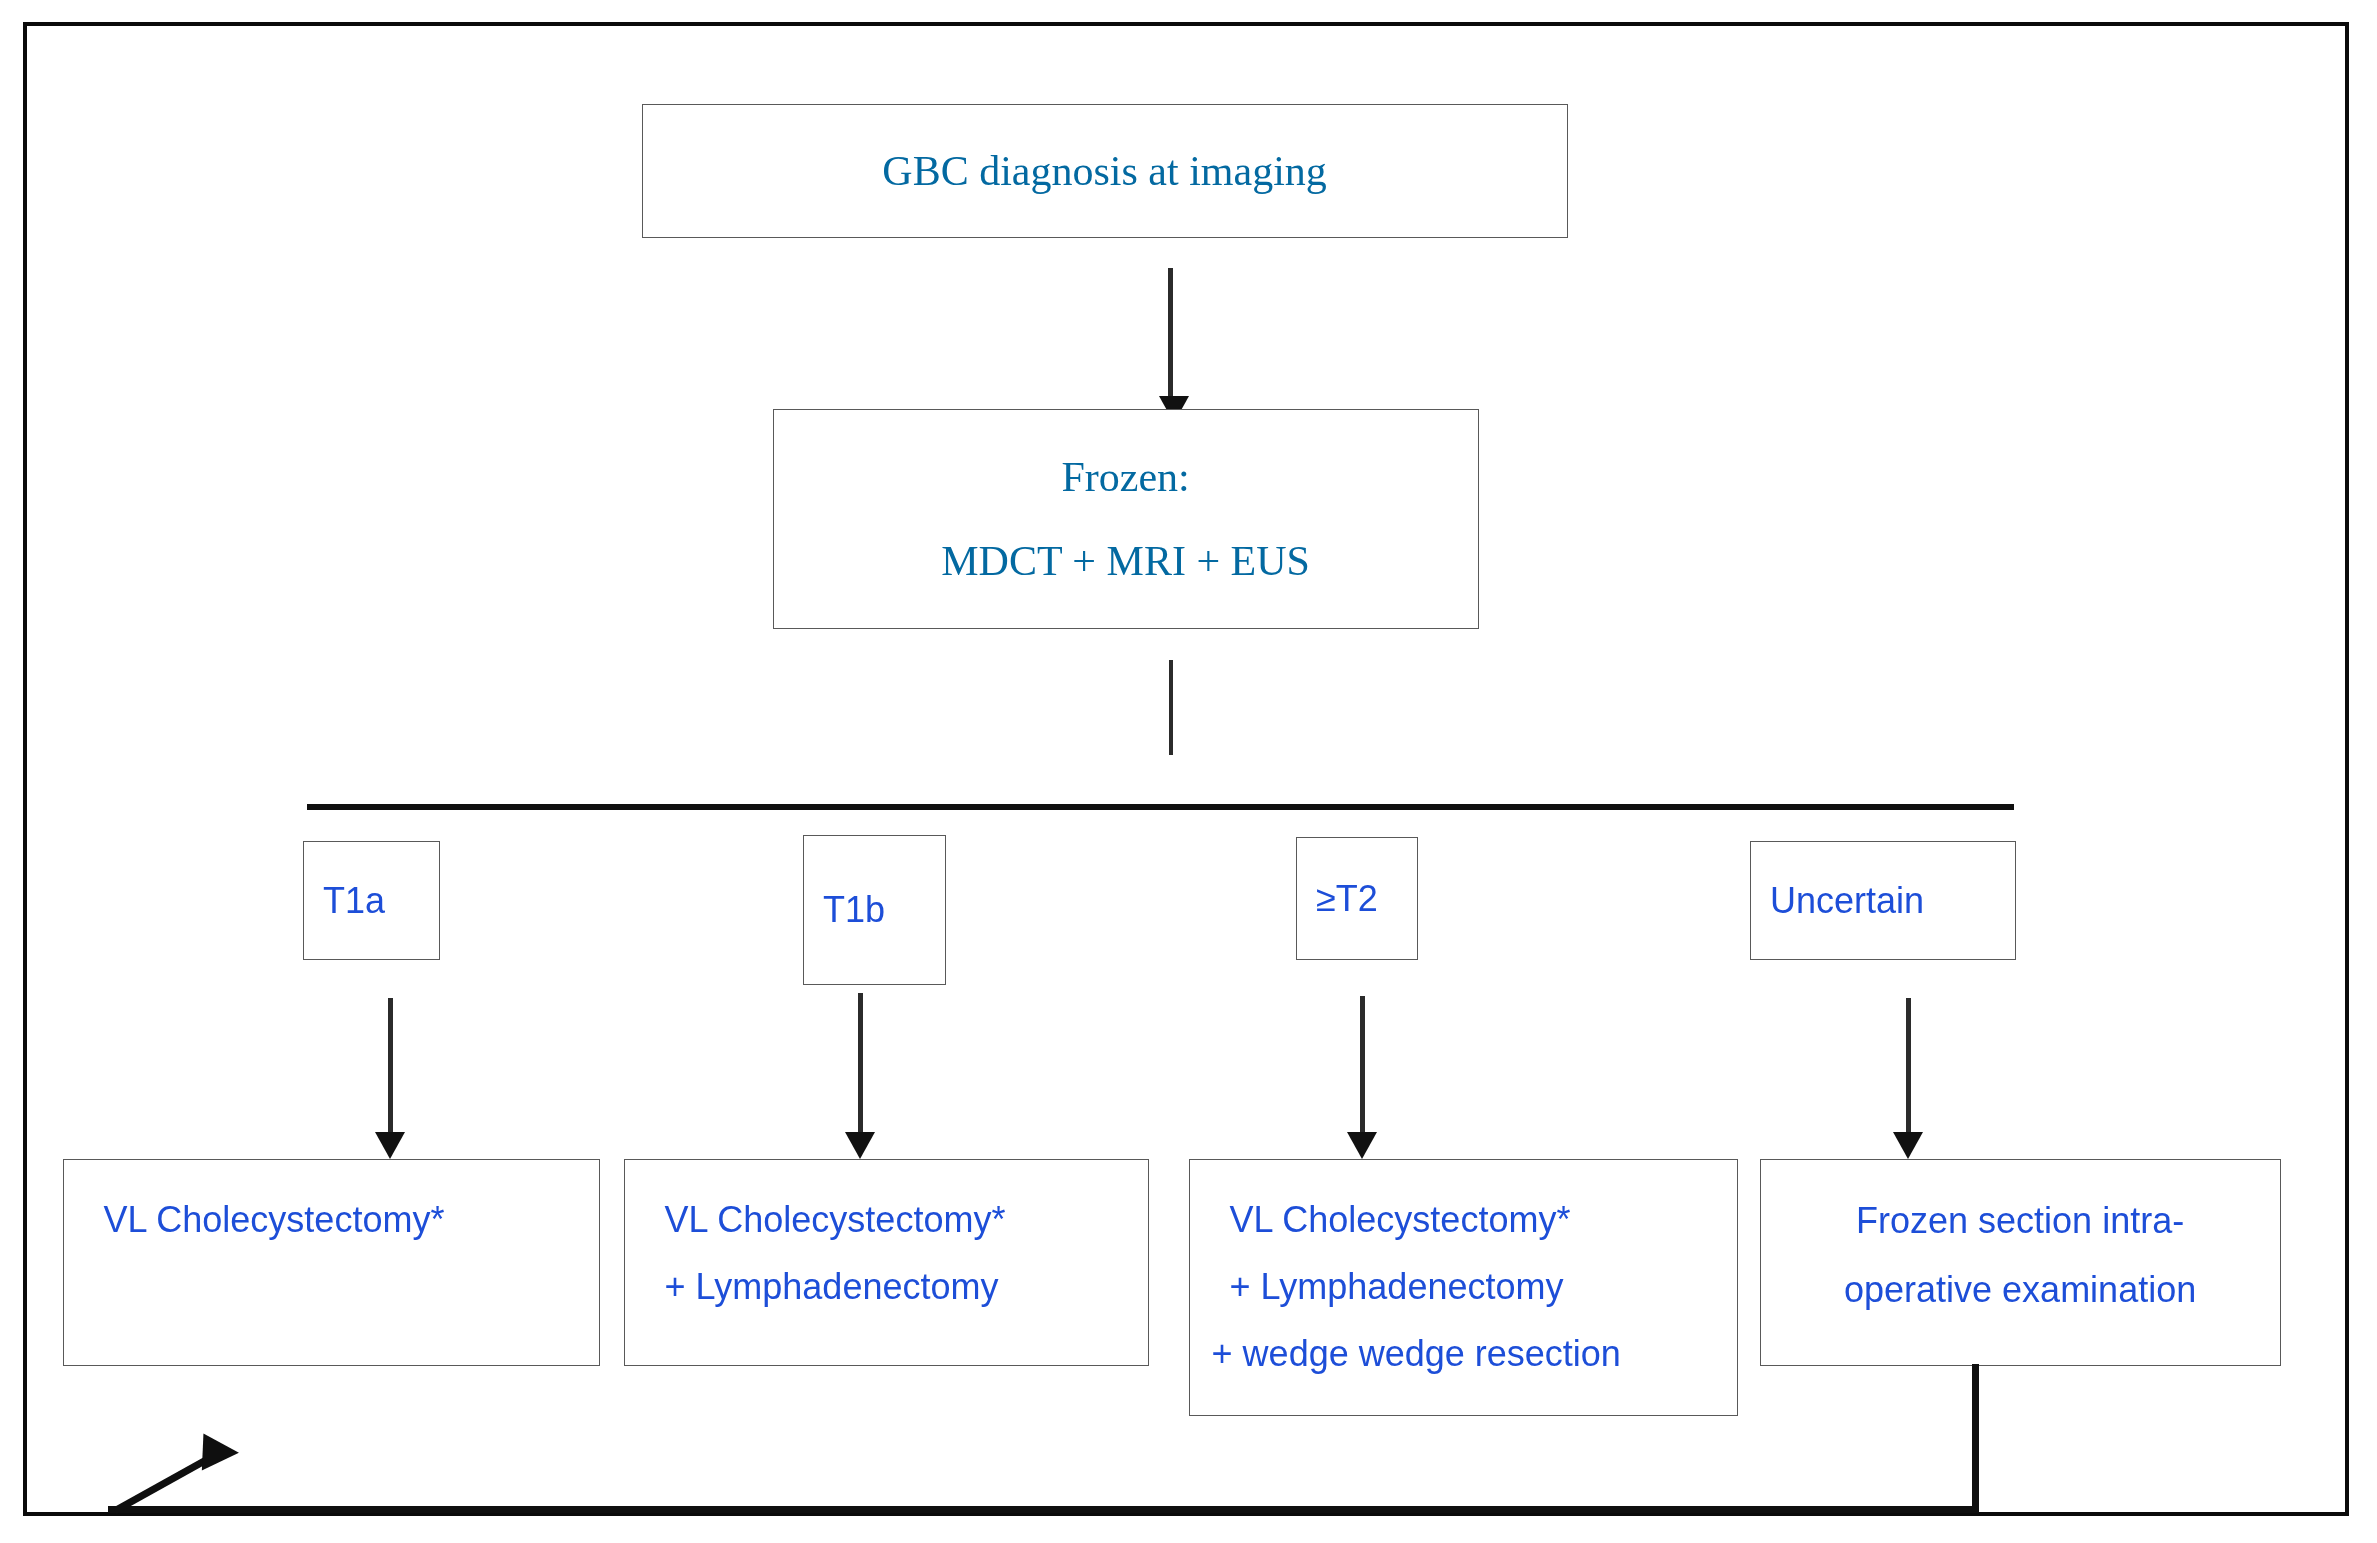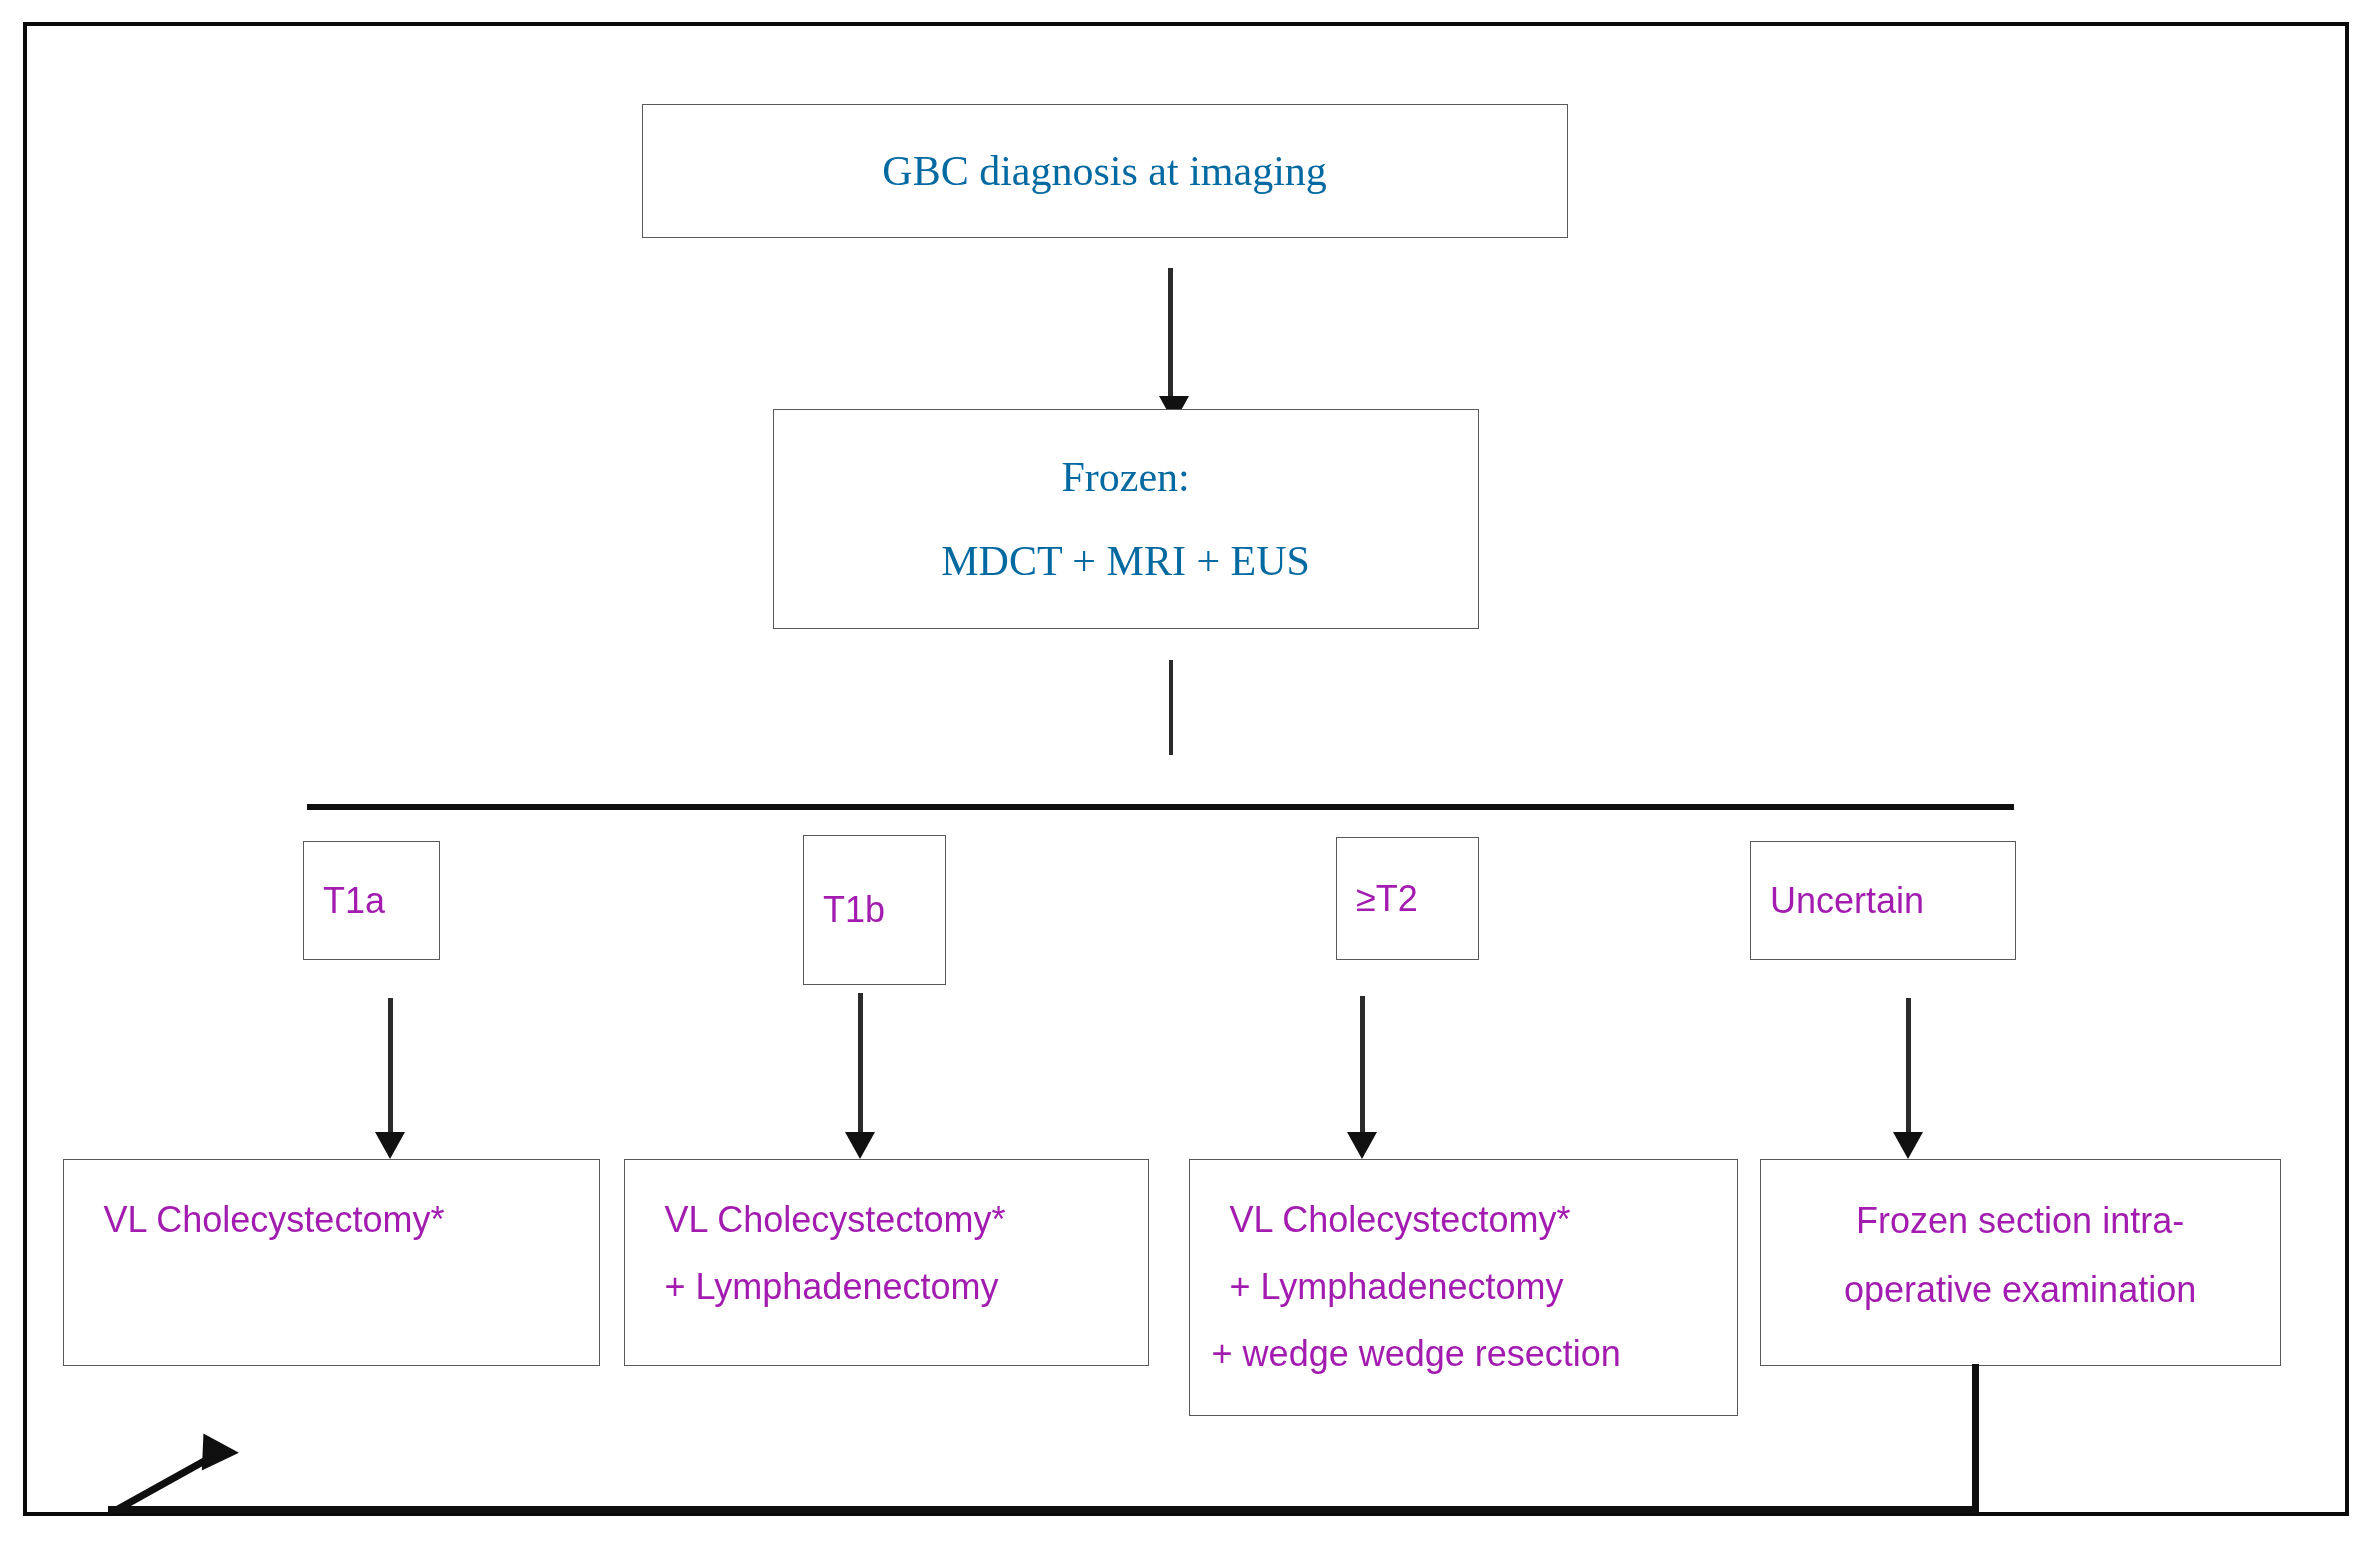--- a/index.html
+++ b/index.html
@@ -38,21 +38,21 @@
     align-items: center;
     justify-content: center;
     text-align: center;
     color: #0369a1;
   }
   .node-serif .line {
     line-height: 1.05;
   }
   .node-sans {
     font-family: "Liberation Sans", sans-serif;
-    color: #a21caf;
+    color: #1d4ed8;
   }
   .label-box {
     display: flex;
     align-items: center;
     padding-left: 19.4px;
     font-size: 36px;
   }
   .treat-box {
     padding: 27.4px 0 0 0;
     font-size: 36px;
@@ -119,21 +119,21 @@
     <div class="hbar" style="left:280px; top:778px; width:1707px; height:5.6px;"></div>
 
     <div class="node node-sans label-box" style="left:276px; top:815px; width:137px; height:119px;">
       <span>T1a</span>
     </div>
 
     <div class="node node-sans label-box" style="left:776px; top:809px; width:143px; height:150px;">
       <span>T1b</span>
     </div>
 
-    <div class="node node-sans label-box" style="left:1269px; top:811px; width:143px; height:123px;margin-left:40px;">
+    <div class="node node-sans label-box" style="left:1269px; top:811px; width:122px; height:123px;">
       <span>≥T2</span>
     </div>
 
     <div class="node node-sans label-box" style="left:1723px; top:815px; width:266px; height:119px;">
       <span>Uncertain</span>
     </div>
 
     <div class="vline" style="left:361px; top:972px; width:5.6px; height:137px;"></div>
     <div class="arrowhead arrow-down" style="left:348px; top:1106px;"></div>
 

